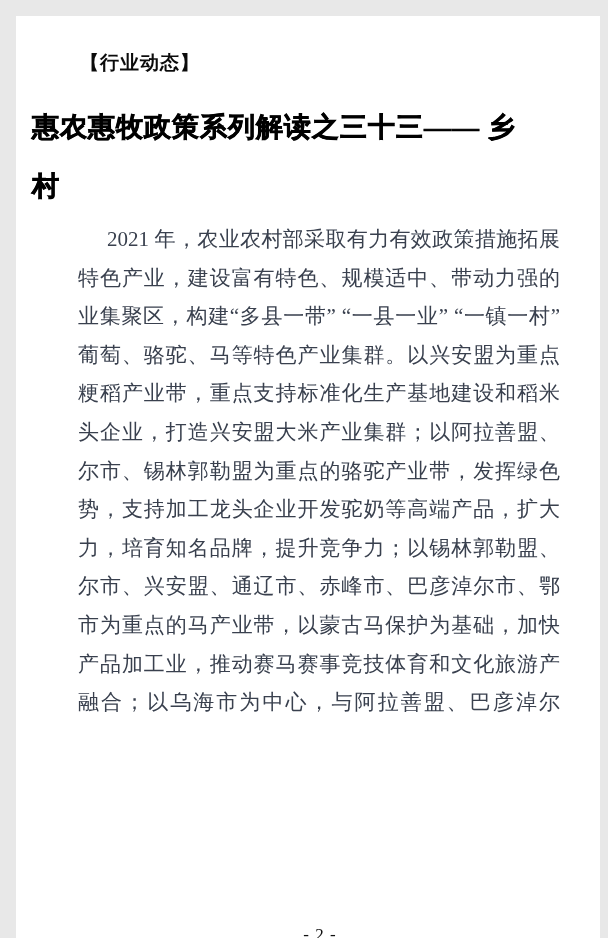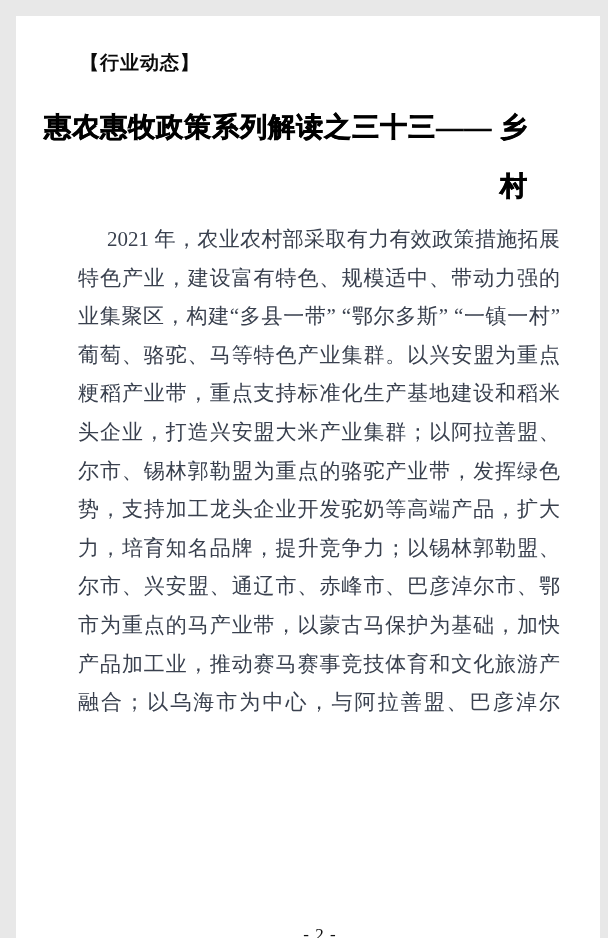--- a/index.html
+++ b/index.html
@@ -21,21 +21,21 @@
     font-size: 19px;
     font-weight: 600;
     letter-spacing: 1px;
     color: #0b0b0b;
   }
   .title {
     position: absolute;
     top: 66px;
     left: 0;
     width: 528px;
-    text-align: right;
+    text-align: left;
     color: #000000;
   }
   .title-line {
     font-size: 27px;
     font-weight: 900;
     line-height: 59px;
     letter-spacing: 1px;
     -webkit-text-stroke: 0.6px #000;
   }
   .body-text {
@@ -72,21 +72,21 @@
 
   <div class="section-tag">【行业动态】</div>
 
   <div class="title">
     <div class="title-line">惠农惠牧政策系列解读之三十三—— 乡村</div>
   </div>
 
   <div class="body-text">
       <div class="bline indent">2021 年，农业农村部采取有力有效政策措施拓展乡村</div>
       <div class="bline">特色产业，建设富有特色、规模适中、带动力强的特色产</div>
-      <div class="bline">业集聚区，构建“多县一带” “鄂尔多斯” “一镇一村”</div>
+      <div class="bline">业集聚区，构建“多县一带” “一县一业” “一镇一村”</div>
       <div class="bline">葡萄、骆驼、马等特色产业集群。以兴安盟为重点的优质</div>
       <div class="bline">粳稻产业带，重点支持标准化生产基地建设和稻米加工龙</div>
       <div class="bline">头企业，打造兴安盟大米产业集群；以阿拉善盟、巴彦淖</div>
       <div class="bline">尔市、锡林郭勒盟为重点的骆驼产业带，发挥绿色生态优</div>
       <div class="bline">势，支持加工龙头企业开发驼奶等高端产品，扩大生产能</div>
       <div class="bline">力，培育知名品牌，提升竞争力；以锡林郭勒盟、呼伦贝</div>
       <div class="bline">尔市、兴安盟、通辽市、赤峰市、巴彦淖尔市、鄂尔多斯</div>
       <div class="bline">市为重点的马产业带，以蒙古马保护为基础，加快发展马</div>
       <div class="bline">产品加工业，推动赛马赛事竞技体育和文化旅游产业深度</div>
       <div class="bline">融合；以乌海市为中心，与阿拉善盟、巴彦淖尔市、鄂尔</div>

